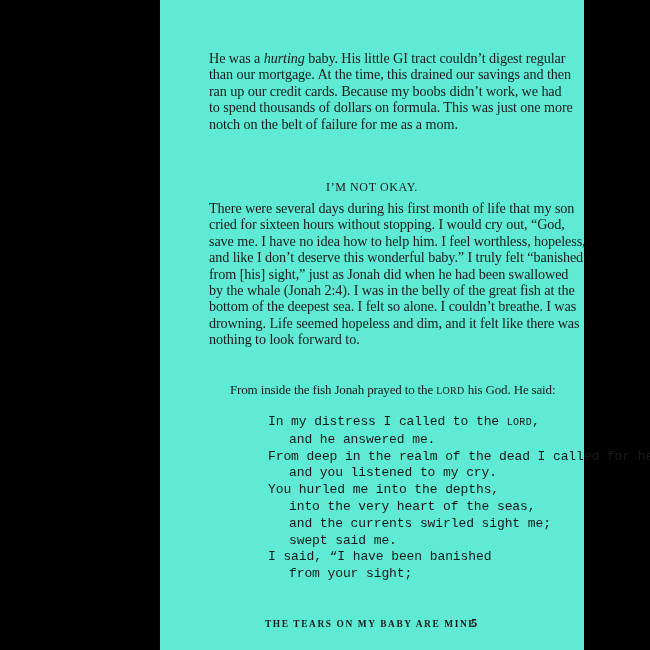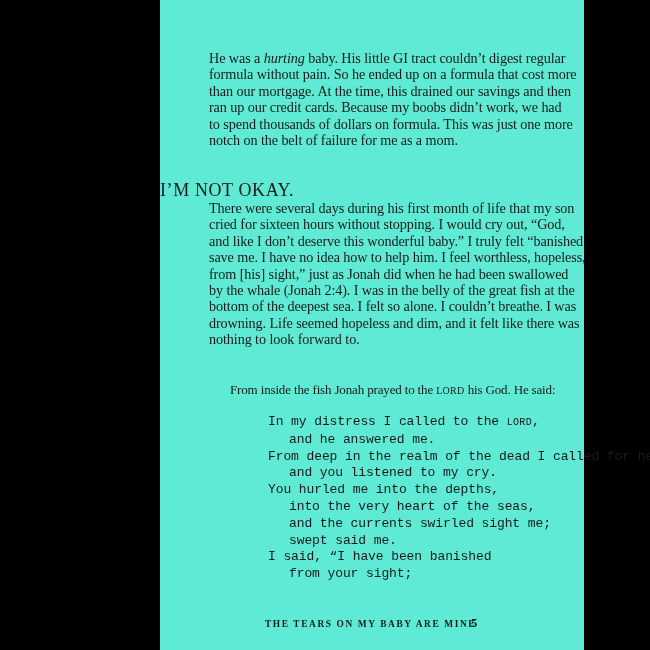--- a/index.html
+++ b/index.html
@@ -40,22 +40,22 @@
     .body-para .line.last {
       text-align-last: left;
     }
     .para-1 { top: 50px; }
     .para-2 { top: 200px; }
     .heading {
       position: absolute;
       left: 0;
       width: 424px;
       top: 180px;
-      text-align: left;
-      font-size: 18px;
+      text-align: center;
+      font-size: 12px;
       letter-spacing: 0.6px;
       margin: 0;
       font-weight: normal;
     }
     .intro-line {
       position: absolute;
       left: 70px;
       top: 382px;
       font-size: 13px;
       line-height: 16px;
@@ -95,34 +95,33 @@
     }
     em { font-style: italic; }
   </style>
 </head>
 <body>
 
 <div class="page">
 
   <p class="body-para para-1">
     <span class="line"><span>He was a </span><em>hurting</em><span> baby. His little GI tract couldn’t digest regular</span></span>
-    <span class="line">formula without pain. So he ended up on a formula that cost more</span>
     <span class="line">than our mortgage. At the time, this drained our savings and then</span>
     <span class="line">ran up our credit cards. Because my boobs didn’t work, we had</span>
     <span class="line">to spend thousands of dollars on formula. This was just one more</span>
     <span class="line last">notch on the belt of failure for me as a mom.</span>
   </p>
 
   <h2 class="heading">I’M NOT OKAY.</h2>
 
   <p class="body-para para-2">
     <span class="line">There were several days during his first month of life that my son</span>
     <span class="line">cried for sixteen hours without stopping. I would cry out, “God,</span>
+    <span class="line">save me. I have no idea how to help him. I feel worthless, hopeless,</span>
     <span class="line">and like I don’t deserve this wonderful baby.” I truly felt “banished</span>
-    <span class="line">save me. I have no idea how to help him. I feel worthless, hopeless,</span>
     <span class="line">from [his] sight,” just as Jonah did when he had been swallowed</span>
     <span class="line">by the whale (Jonah 2:4). I was in the belly of the great fish at the</span>
     <span class="line">bottom of the deepest sea. I felt so alone. I couldn’t breathe. I was</span>
     <span class="line">drowning. Life seemed hopeless and dim, and it felt like there was</span>
     <span class="line last">nothing to look forward to.</span>
   </p>
 
   <p class="intro-line"><span>From inside the fish Jonah prayed to the </span><span class="sc">Lord</span><span> his God. He said:</span></p>
 
   <ul class="poem">

